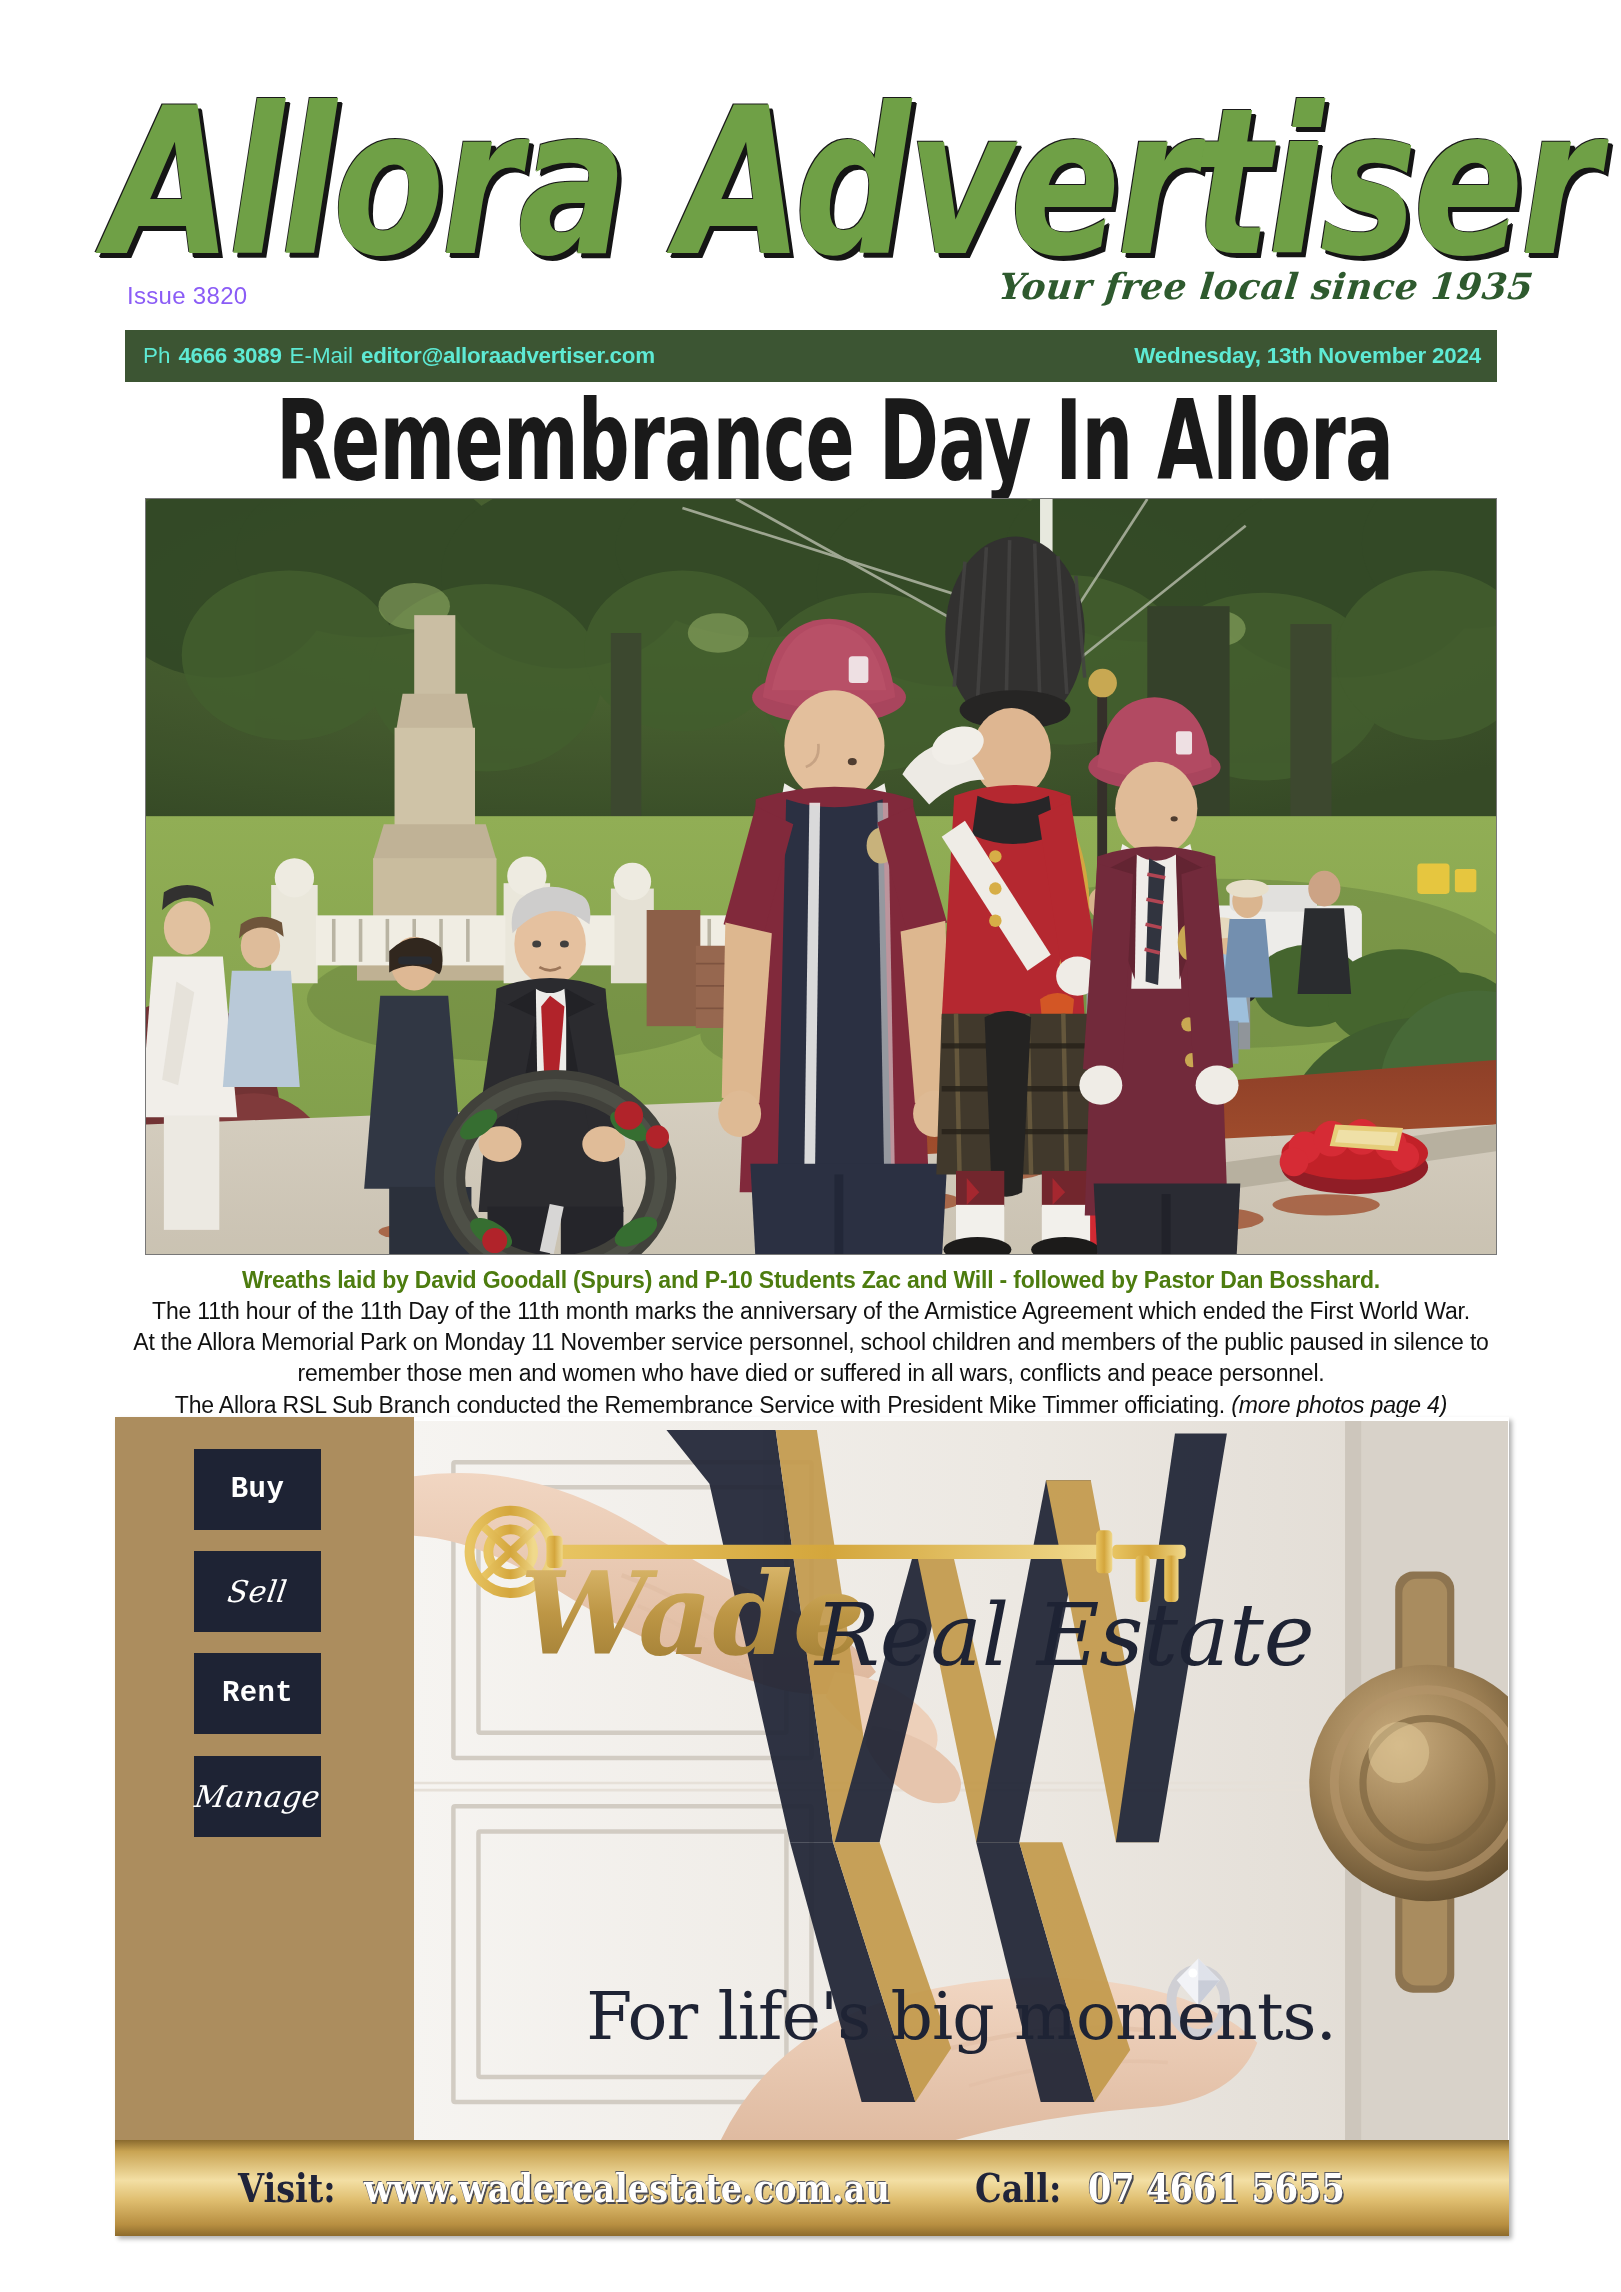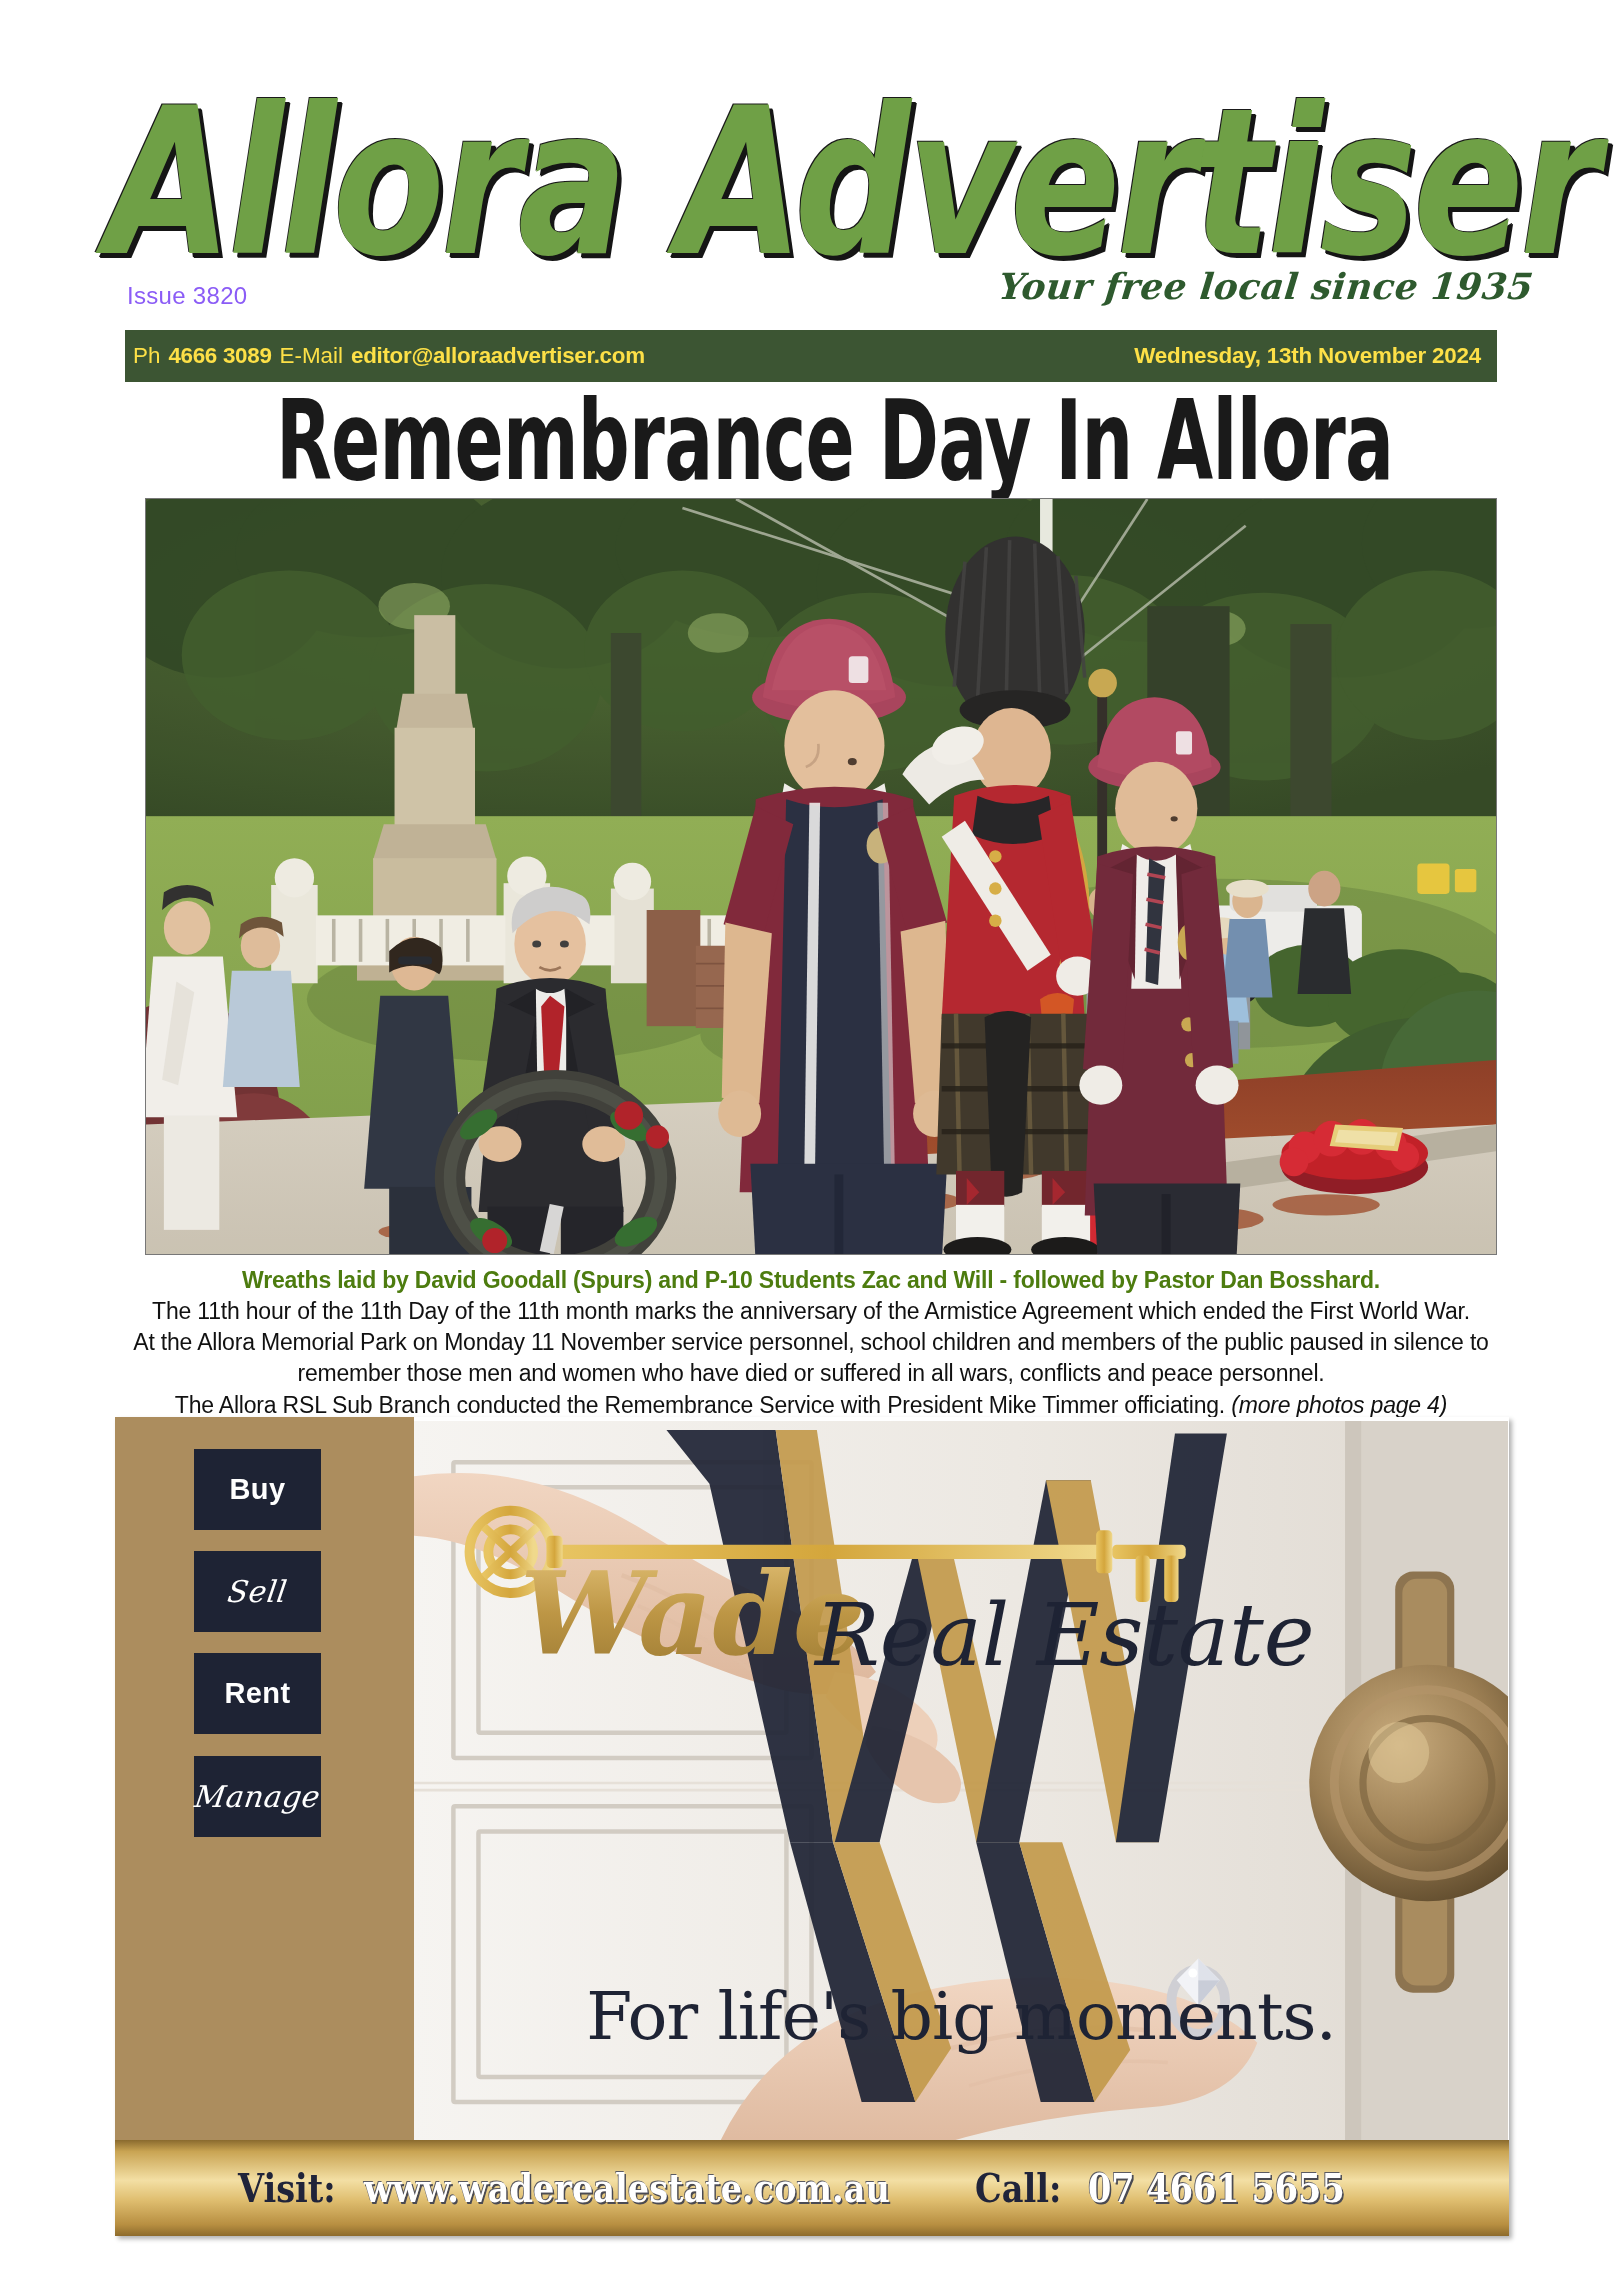--- a/index.html
+++ b/index.html
@@ -39,22 +39,22 @@
     font-size: 24px; color:#8b5cf6; font-weight:400;
     letter-spacing:0.3px;
   }
 
   
   .greenbar {
     position:absolute; left:125px; top:330px;
     width:1372px; height:52px;
     background:#3C5533;
     display:flex; align-items:center; justify-content:space-between;
-    padding: 0 16px 0 8px;
-    color:#fde047;
+    padding: 0 16px 0 18px;
+    color:#5eead4;
   }
   .gb-left { font-size:22.4px; display:flex; align-items:baseline; gap:8px; white-space:nowrap; }
   .gb-left .lbl { font-weight:400; }
   .gb-left .val { font-weight:700; letter-spacing:-0.3px; }
   .gb-right { font-size:22.4px; font-weight:700; white-space:nowrap; letter-spacing:-0.2px; }
 
   
   .headline {
     position:absolute; left:125px; top:387px; width:1372px;
     font-family: "DejaVu Sans", sans-serif;
@@ -96,21 +96,21 @@
   .ad-chip {
     position:absolute; left:79px; width:127px; height:81px;
     background:#1E2334;
     display:flex; align-items:center; justify-content:center;
     color:#fff;
   }
   .chip1 { top:32px; }
   .chip2 { top:134px; }
   .chip3 { top:236px;text-align:right; }
   .chip4 { top:339px; }
-  .chip-serif { font-family:Liberation Sans, sans-serif; font-weight:700; font-size:29px; letter-spacing:0.4px; }
+  .chip-serif { font-family:Liberation Mono, monospace; font-weight:700; font-size:29px; letter-spacing:0.4px; }
   .chip-script { font-family:"DejaVu Serif", serif; font-style:italic; font-weight:400; font-size:30px; letter-spacing:0.4px; transform:skewX(-8deg); }
 
   .ad-photo { position:absolute; left:299px; top:4px; width:1094px; height:724px; overflow:hidden; }
   .ad-photo svg { display:block; width:100%; height:100%; }
 
   .ad-gold-bar {
     position:absolute; left:0; bottom:0; width:1394px; height:96px;
     background: linear-gradient(180deg,#8a6a2e 0%,#c9a453 12%,#f3dfa4 42%,#e0bf71 62%,#b88f41 88%, #8d6b2c 100%);
     display:flex; align-items:center; justify-content:center; 
   }

